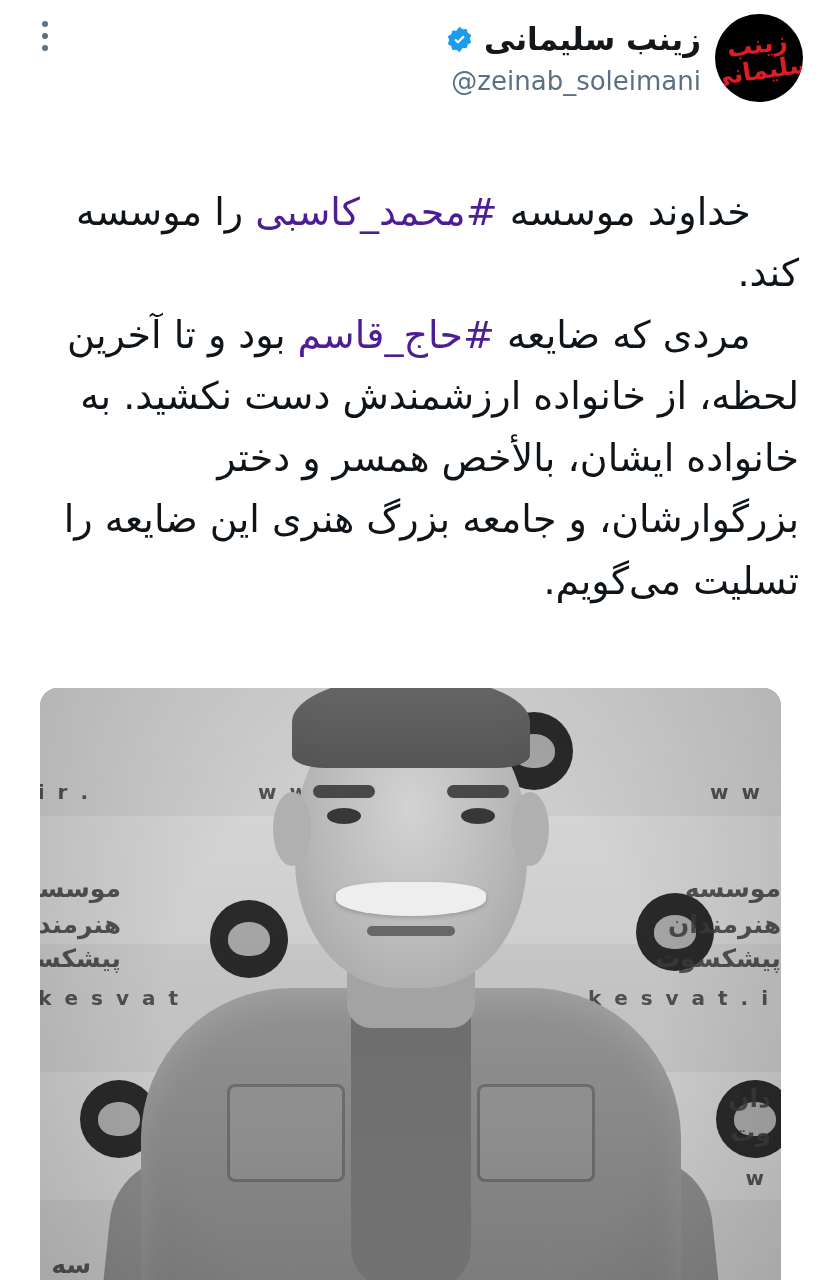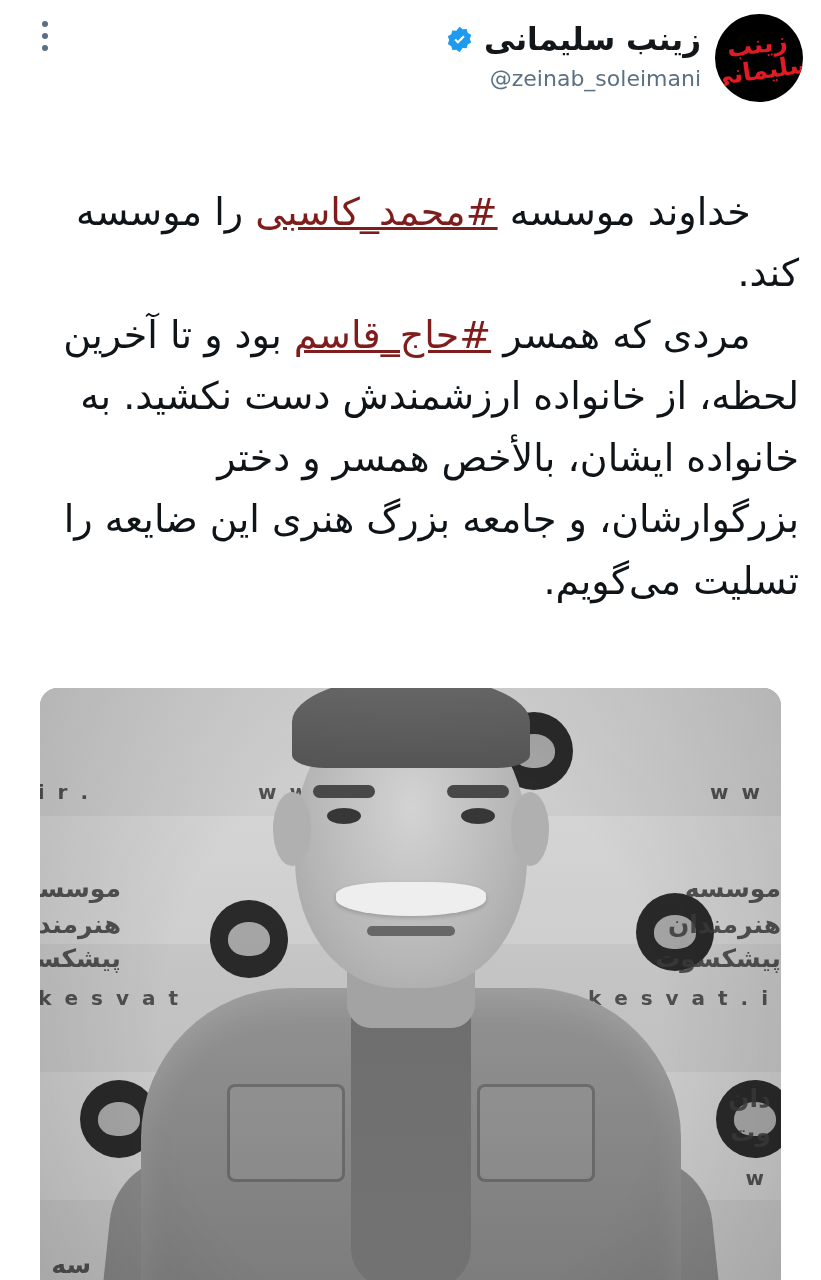--- a/index.html
+++ b/index.html
@@ -79,21 +79,21 @@
     white-space: nowrap;
   }
   .verified-badge {
     width: 29px;
     height: 29px;
     margin-right: 10px;
     flex: 0 0 auto;
     display: inline-block;
   }
   .handle {
-    font-size: 22px;
+    font-size: 26px;
     color: #5b7083;
     direction: ltr;
     unicode-bidi: embed;
     margin-top: 6px;
     line-height: 1.3;
     width: 100%;
     text-align: right;
   }
   .more-menu {
     position: absolute;
@@ -122,21 +122,21 @@
     font-size: 38px;
     line-height: 1.62;
     color: #0f1419;
     text-align: right;
     direction: rtl;
     font-family: "DejaVu Sans", "Liberation Sans", sans-serif;
     white-space: pre-wrap;
     word-wrap: break-word;
     padding: 0 4px;
   }
-  .hashtag { color: #7f1d1d; text-decoration: underline; }
+  .hashtag { color: #4c1d95; }
 
   
   .tweet-media {
     margin: 14px 22px 0 22px;
     border-radius: 18px;
     overflow: hidden;
     position: relative;
     height: 770px;
     background: #9a9a9a;
   }
@@ -319,21 +319,21 @@
           </svg>
         </span>
       </div>
       <div class="handle">@zeinab_soleimani</div>
     </div>
 
   </div>
 
   <div class="tweet-text">
     <span>خداوند موسسه </span><span class="hashtag">#محمد_کاسبی</span><span> را موسسه کند.</span>
-    <span>مردی که همسر </span><span class="hashtag">#حاج_قاسم</span><span> بود و تا آخرین لحظه، از خانواده ارزشمندش دست نکشید.</span><span> به خانواده ایشان، بالأخص همسر و دختر بزرگوارشان، و جامعه بزرگ هنری این ضایعه را تسلیت می‌گویم.</span>
+    <span>مردی که ضایعه </span><span class="hashtag">#حاج_قاسم</span><span> بود و تا آخرین لحظه، از خانواده ارزشمندش دست نکشید.</span><span> به خانواده ایشان، بالأخص همسر و دختر بزرگوارشان، و جامعه بزرگ هنری این ضایعه را تسلیت می‌گویم.</span>
   </div>
 
   <div class="tweet-media">
     <div class="photo">
       <div class="backdrop"></div>
 
       <div class="wall-logo" style="left:455px; top:24px;"></div>
       <div class="wall-logo" style="left:170px; top:212px;"></div>
       <div class="wall-logo" style="left:596px; top:205px;"></div>
       <div class="wall-logo" style="left:40px; top:392px;"></div>

